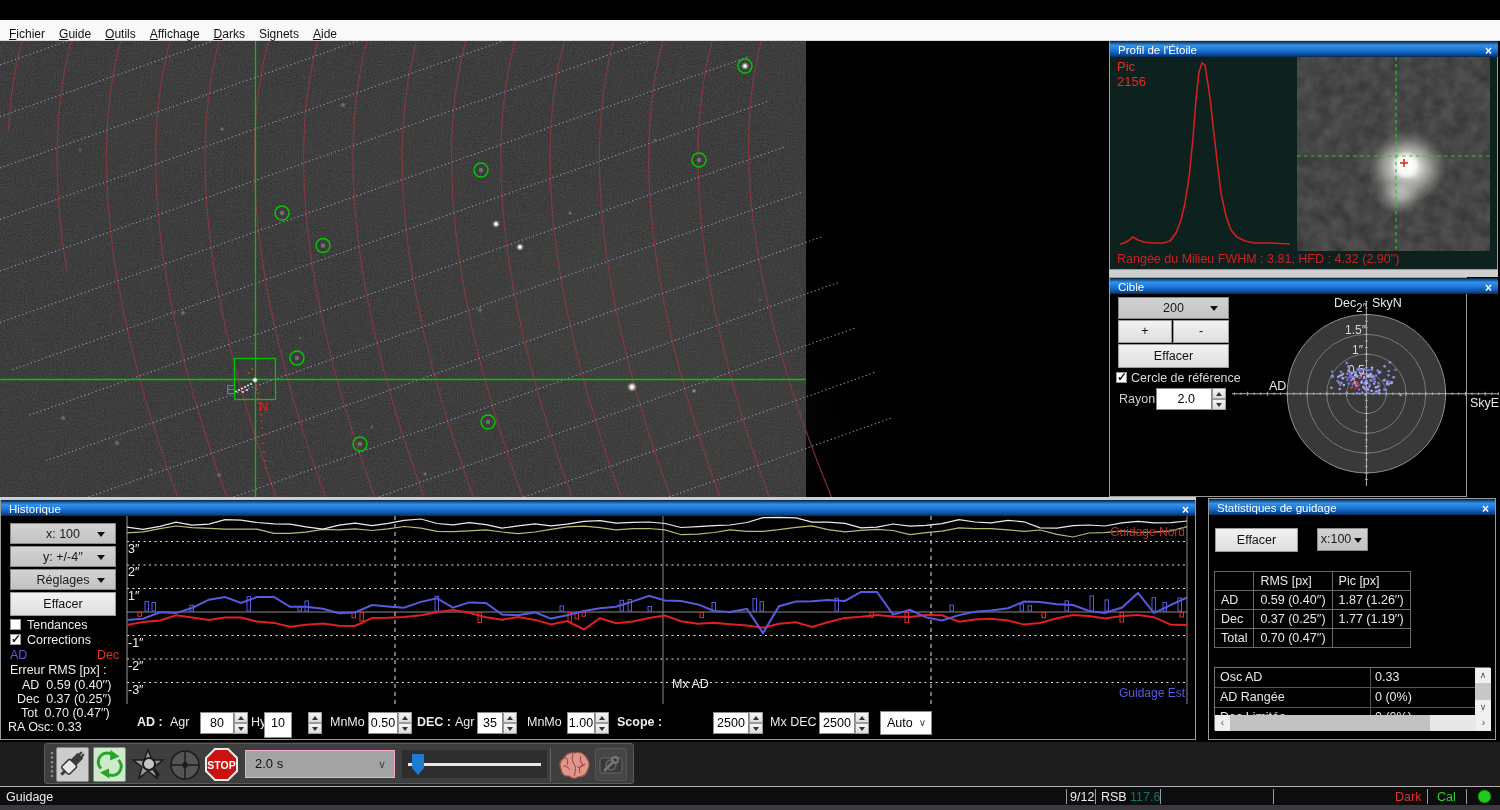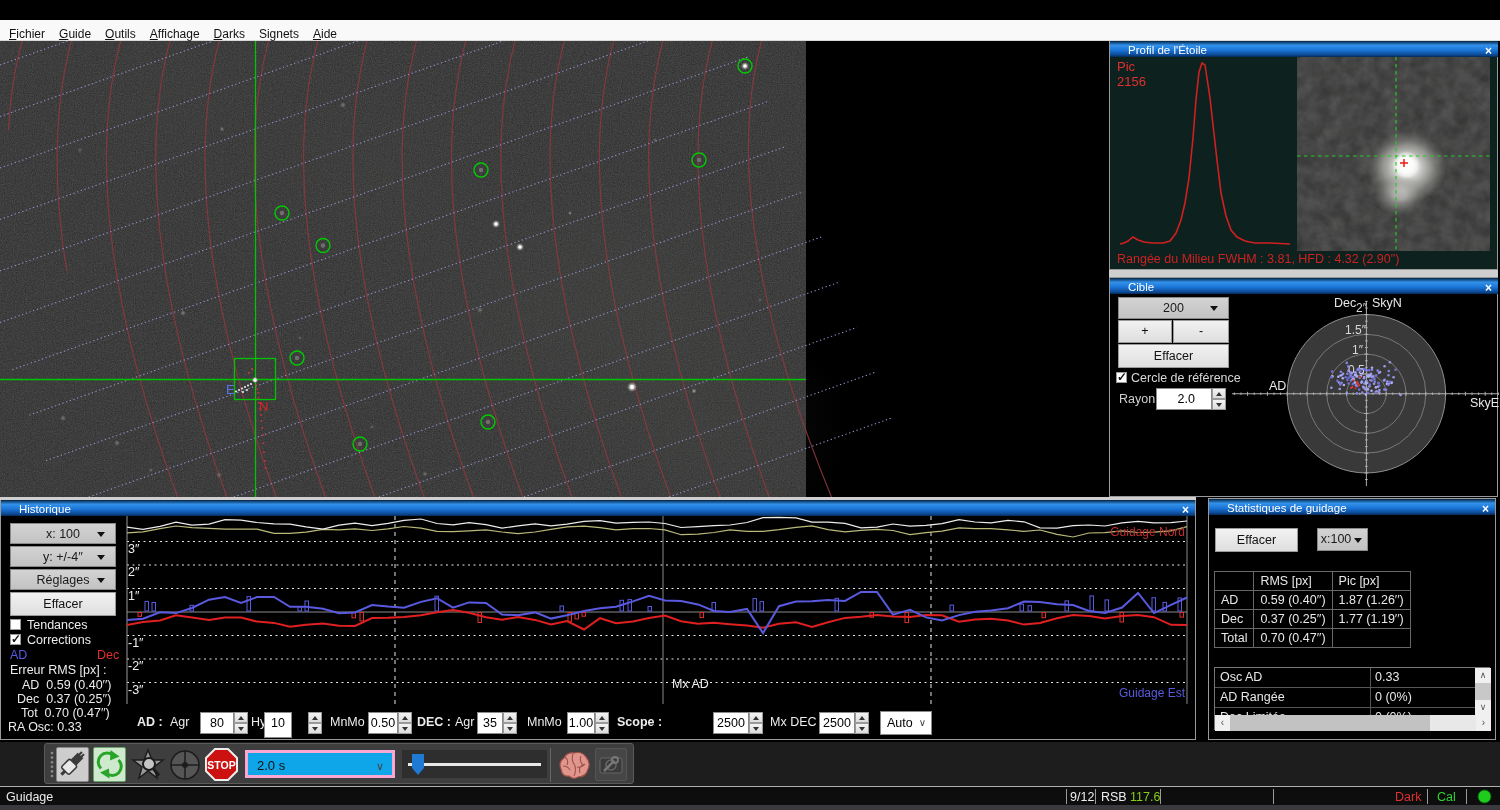--- a/index.html
+++ b/index.html
@@ -1,21 +1,21 @@
 <!DOCTYPE html>
 <html><head><meta charset="utf-8"><title>PHD2 Guiding 2.6.9dev4 - Atacama</title>
 <style>
 *{margin:0;padding:0;box-sizing:border-box}
 html,body{width:1500px;height:810px;overflow:hidden;background:#000;font-family:"Liberation Sans",sans-serif}
 .abs{position:absolute}
 #app{position:relative;width:1500px;height:810px;background:#000}
 #titlebar{position:absolute;left:0;top:0;width:1500px;height:20px;background:#ffffff;color:#111;font-size:13px}
 #menubar{position:absolute;left:0;top:20px;width:1500px;height:21px;background:#f9f9f9;border-bottom:1px solid #d8d8d8;font-size:12px;color:#111}
 .mitem{display:inline-block;padding:3px 7px;margin-top:4px}
-.panel-title{position:absolute;height:16px;background:linear-gradient(#0d3f6e 0%,#3291ea 22%,#1a74d6 55%,#0b4690 88%,#06294f 100%);color:#fff;font-size:11.5px;line-height:16px;padding-left:18px;border-top:1px solid #0a2f52}
+.panel-title{position:absolute;height:16px;background:linear-gradient(#0d3f6e 0%,#3291ea 22%,#1a74d6 55%,#0b4690 88%,#06294f 100%);color:#fff;font-size:11.5px;line-height:16px;padding-left:8px;border-top:1px solid #0a2f52}
 .panel-title .x{position:absolute;right:6px;top:1px;font-size:12px;font-weight:bold;color:#fff}
 .btn{position:absolute;background:linear-gradient(#f2f2f2,#dedede);border:1px solid #9a9a9a;color:#111;text-align:center;font-size:12.5px}
 .drop{position:absolute;background:linear-gradient(#d3d3d3,#c2c2c2);border:1px solid #8a8a8a;color:#1a1a1a;text-align:center;font-size:12.5px}
 .caret{position:absolute;right:10px;top:50%;margin-top:-2px;width:0;height:0;border-left:4.5px solid transparent;border-right:4.5px solid transparent;border-top:5px solid #111}
 .spin{position:absolute;background:#fff;border:1px solid #8a8a8a;color:#000;font-size:12.5px;text-align:center}
 .spinbtn{position:absolute;width:14px;background:linear-gradient(#f4f4f4,#dcdcdc);border:1px solid #9a9a9a}
 .spinbtn:before{content:"";position:absolute;left:3px;top:2.5px;width:0;height:0;border-left:3.5px solid transparent;border-right:3.5px solid transparent;border-bottom:4px solid #333}
 .spinbtn.dn:before{border-bottom:none;border-top:4px solid #333}
 .wlab{color:#ececec;font-size:12.5px;position:absolute}
 .chk{position:absolute;width:11px;height:11px;background:#fff;border:1px solid #999}
@@ -208,21 +208,21 @@
 <g stroke="#ee2222" stroke-width="1.6">
             <line x1="290" y1="106" x2="298" y2="106"></line>
             <line x1="294" y1="102" x2="294" y2="110"></line>
           </g>
 </g>
       </svg>
 <div class="abs" style="left:7px;top:18px;color:#e03030;font-size:13px">Pic<br>2156</div>
 <div class="abs" style="left:7px;top:211px;color:#cc2222;font-size:12.5px">Rangée du Milieu FWHM : 3.81, HFD : 4.32 (2.90")</div>
 </div>
 <div class="abs" style="left:1109px;top:270px;width:389px;height:7px;background:#cfcfcf"></div>
-<div class="abs" style="left:1109px;top:277px;width:389px;height:220px;background:#000;border:1px solid #9a9a9a">
+<div class="abs" style="left:1109px;top:277px;width:358px;height:220px;background:#000;border:1px solid #9a9a9a">
 <div class="panel-title" style="left:0;top:0;width:388px">Cible<span class="x">×</span></div>
 <svg width="390" height="220" viewBox="0 0 390 220" style="position:absolute;left:0;top:16px">
 <circle cx="256.4" cy="99.75" r="79.2" fill="#393939" stroke="#8f8f8f" stroke-width="1"></circle>
 <circle cx="256.4" cy="99.75" r="59.4" fill="none" stroke="#787878" stroke-width="1"></circle>
 <circle cx="256.4" cy="99.75" r="39.6" fill="none" stroke="#787878" stroke-width="1"></circle>
 <circle cx="256.4" cy="99.75" r="19.8" fill="none" stroke="#787878" stroke-width="1"></circle>
 <line x1="122" y1="99.75" x2="388" y2="99.75" stroke="#b0b0b0" stroke-width="1"></line>
 <line x1="256.4" y1="7" x2="256.4" y2="192" stroke="#b0b0b0" stroke-width="1"></line>
 <g stroke="#b0b0b0" stroke-width="1">
 <line x1="263.0" y1="98.5" x2="263.0" y2="101.0"></line>
@@ -669,21 +669,21 @@
 <svg class="abs" style="left:122px;top:3px" width="38" height="36">
           <circle cx="18" cy="18" r="14" fill="#555" stroke="#1c1c1c" stroke-width="1.5"></circle>
           <circle cx="18" cy="18" r="3" fill="#222"></circle>
           <line x1="18" y1="4" x2="18" y2="32" stroke="#1c1c1c" stroke-width="1.5"></line>
           <line x1="4" y1="18" x2="32" y2="18" stroke="#1c1c1c" stroke-width="1.5"></line>
         </svg>
 <svg class="abs" style="left:159px;top:4px" width="36" height="36">
           <polygon points="11,1 24,1 33,10 33,23 24,32 11,32 2,23 2,10" fill="#cc1111" stroke="#eee" stroke-width="2"></polygon>
           <text x="17.5" y="21" text-anchor="middle" font-size="10.5" font-weight="bold" fill="#fff" font-family="Liberation Sans,sans-serif">STOP</text>
         </svg>
-<div class="abs" style="left:200px;top:6px;width:150px;height:28px;background:#0ea5e9;border:3px solid #f9a8d4;font-size:13px;color:#111;line-height:26px;padding-left:9px">2.0 s<span style="position:absolute;right:8px;top:0;color:#444;font-size:11px">∨</span></div>
+<div class="abs" style="left:200px;top:6px;width:150px;height:28px;background:#a3a3a3;border:1px solid #f9a8d4;font-size:13px;color:#111;line-height:26px;padding-left:9px">2.0 s<span style="position:absolute;right:8px;top:0;color:#444;font-size:11px">∨</span></div>
 <div class="abs" style="left:357px;top:6px;width:145px;height:28px;background:#2e2e2e">
           <div class="abs" style="left:6px;top:13px;width:133px;height:3px;background:#e8e8e8"></div>
           <svg class="abs" style="left:8px;top:2px" width="20" height="26">
             <path d="M2,2 h12 v14 l-6,7 l-6,-7 z" fill="#1f7ad4"></path>
           </svg>
         </div>
 <div class="abs" style="left:505px;top:4px;height:34px;border-left:1px solid #666"></div>
 <svg class="abs" style="left:512px;top:6px" width="36" height="31">
           <path d="M17,3 q8,-2 12,4 q5,6 2,12 q-2,8 -10,8 q-5,3 -9,-1 q-7,1 -8,-7 q-3-7 3,-11 q3,-6 10,-5" fill="#e0968c" stroke="#9c5048" stroke-width="1.2"></path>
           <path d="M16,4 q-2,6 1,10 q3,5 0,12 M8,7 q4,3 2,8 M24,6 q-2,5 2,9 q-5,2 -3,8 M6,16 q5,0 7,4 M28,14 q-4,4 -8,3" fill="none" stroke="#9c5048" stroke-width="1.1"></path>
@@ -699,20 +699,20 @@
 <div class="abs" style="left:0;top:786px;width:1500px;height:19px;background:#0d0d0d;border-top:1px solid #b0b0b0;color:#ececec;font-size:12.5px">
 <span class="abs" style="left:6px;top:3px">Guidage</span>
 <span class="abs" style="left:1066px;top:2px;height:15px;border-left:1px solid #9a9a9a"></span>
 <span class="abs" style="left:1095px;top:2px;height:15px;border-left:1px solid #9a9a9a"></span>
 <span class="abs" style="left:1160px;top:2px;height:15px;border-left:1px solid #9a9a9a"></span>
 <span class="abs" style="left:1273px;top:2px;height:15px;border-left:1px solid #9a9a9a"></span>
 <span class="abs" style="left:1427px;top:2px;height:15px;border-left:1px solid #9a9a9a"></span>
 <span class="abs" style="left:1466px;top:2px;height:15px;border-left:1px solid #9a9a9a"></span>
 <span class="abs" style="left:1070px;top:3px">9/12</span>
 <span class="abs" style="left:1101px;top:3px">RSB</span>
-      <span class="abs" style="left:1130px;top:3px;color:#84cc16">117.6</span>
+      <span class="abs" style="left:1130px;top:3px;color:#0f766e">117.6</span>
 <span class="abs" style="left:1395px;top:3px;color:#e03030">Dark</span>
 <span class="abs" style="left:1437px;top:3px;color:#2fd32f">Cal</span>
 <svg class="abs" style="left:1477px;top:2px" width="15" height="15">
         <circle cx="7.5" cy="7.5" r="6.5" fill="#1ecc1e" stroke="#0a660a"></circle>
       </svg>
 </div>
 <div class="abs" style="left:0;top:805px;width:1500px;height:5px;background:#3a3a3e"></div>
 </div>
 </body></html>

